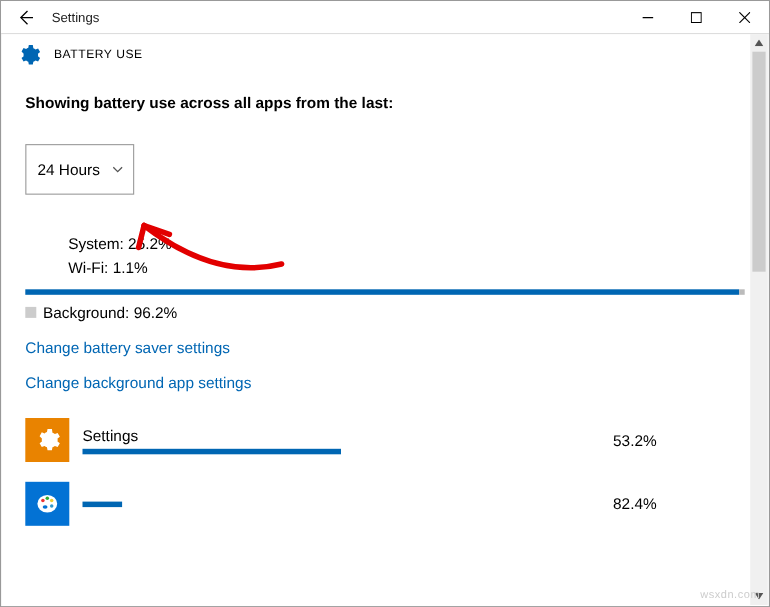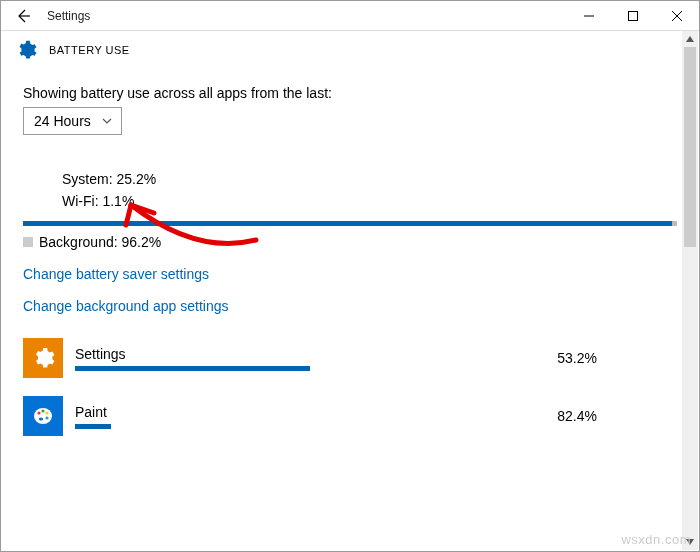--- a/index.html
+++ b/index.html
@@ -62,27 +62,28 @@
       font-size: 11px;
       letter-spacing: 0.5px;
     }
     .content {
       padding: 18px 22px 0 22px;
       position: relative;
       height: calc(100% - 30px - 38px);
       overflow: hidden;
     }
     .desc {
-      margin-bottom: 6px;
+      margin-bottom: 30px;
+      font-weight: bold;
     }
     .dropdown {
       display: inline-flex;
       align-items: center;
       border: 1px solid #9a9a9a;
-      height: 28px;
+      height: 46px;
       padding: 0 8px 0 10px;
       min-width: 88px;
       justify-content: space-between;
       margin-bottom: 36px;
     }
     .dropdown .chev { margin-left: 10px; }
     .stat-line { margin-bottom: 6px; margin-left: 39px; }
     .divider-bar {
       height: 5px;
       margin: 12px 0 8px 0;
@@ -135,21 +136,21 @@
     .arrow-annot {
       position: absolute;
       top: 118px;
       left: 115px;
       pointer-events: none;
     }
     .watermark {
       position: absolute;
       bottom: 4px;
       right: 8px;
-      font-size: 13px;
+      font-size: 10px;
       color: #ccc;
       letter-spacing: 0.5px;
     }
     .scrollbar {
       position: absolute;
       right: 1px;
       top: 30px;
       bottom: 1px;
       width: 16px;
       background: #f0f0f0;
@@ -264,21 +265,20 @@
         <svg width="24" height="24" viewBox="0 0 24 24">
           <ellipse cx="12" cy="12" rx="9" ry="8" fill="#fff"></ellipse>
           <circle cx="8" cy="9" r="1.6" fill="#e33"></circle>
           <circle cx="12" cy="7" r="1.6" fill="#3a3"></circle>
           <circle cx="16" cy="9" r="1.6" fill="#ec3"></circle>
           <circle cx="16" cy="14" r="1.6" fill="#39c"></circle>
           <ellipse cx="10" cy="15" rx="2.2" ry="1.6" fill="#0372d4"></ellipse>
         </svg>
       </div>
       <div class="app-name-col">
-        <div class="app-name">Paint</div>
         <div class="app-progress" style="width:8.1%"></div>
       </div>
       <div class="app-pct">82.4%</div>
     </div>
   </div>
 
   
   <svg class="arrow-annot" width="160" height="80" viewBox="0 0 160 80">
     <path d="M140 55 Q 80 70 15 20" stroke="#e20000" stroke-width="5" fill="none" stroke-linecap="round"></path>
     <path d="M15 20 L10 40 M15 20 L38 28" stroke="#e20000" stroke-width="5" fill="none" stroke-linecap="round"></path>

